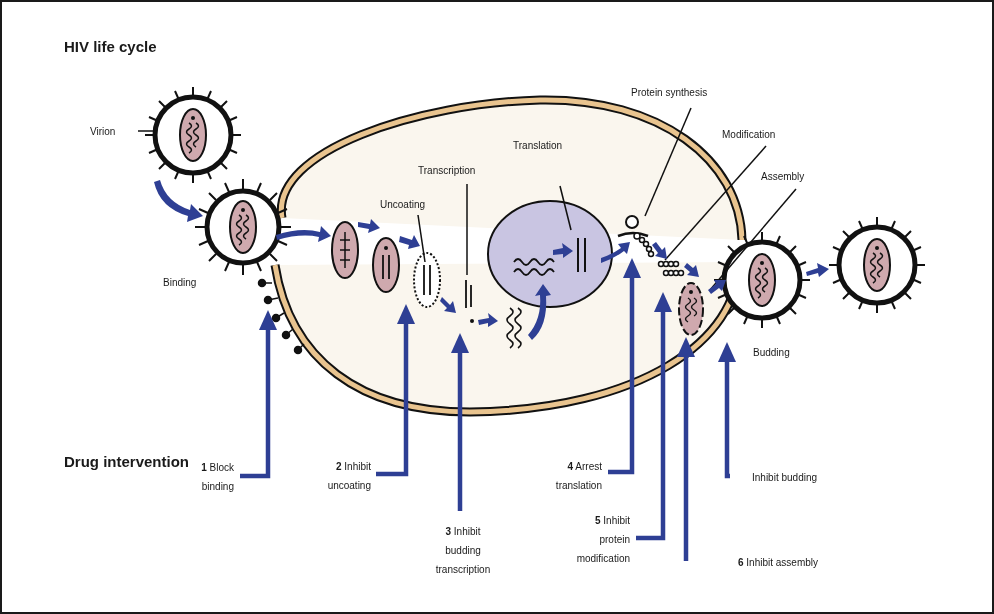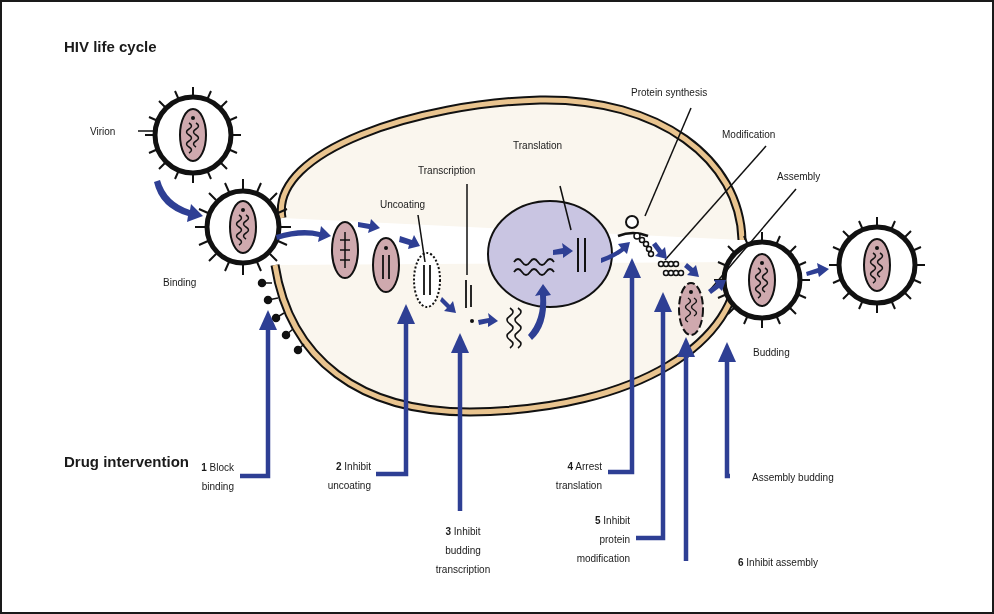--- a/index.html
+++ b/index.html
@@ -170,21 +170,21 @@
 <div class="lbl title" style="left:64px;top:37px;">HIV life cycle</div>
 <div class="lbl title" style="left:64px;top:408px;margin-top:44px;">Drug intervention</div>
 
 <div class="lbl" style="left:90px;top:122px;">Virion</div>
 <div class="lbl" style="left:163px;top:273px;">Binding</div>
 <div class="lbl" style="left:380px;top:195px;">Uncoating</div>
 <div class="lbl" style="left:418px;top:161px;">Transcription</div>
 <div class="lbl" style="left:513px;top:136px;">Translation</div>
 <div class="lbl" style="left:631px;top:83px;">Protein synthesis</div>
 <div class="lbl" style="left:722px;top:125px;">Modification</div>
-<div class="lbl" style="left:761px;top:167px;margin-left:16px;">Assembly</div>
+<div class="lbl" style="left:761px;top:167px;">Assembly</div>
 <div class="lbl" style="left:753px;top:343px;">Budding</div>
 
 <div class="lbl r" style="left:150px;top:458px;width:84px;text-align:right;">
   <span class="num">1</span>
   <span>Block</span><br>
   <span>binding</span>
 </div>
 <div class="lbl r" style="left:280px;top:457px;width:91px;">
   <span class="num">2</span>
   <span>Inhibit</span><br>
@@ -205,14 +205,14 @@
   <span class="num">5</span>
   <span>Inhibit</span><br>
   <span>protein</span><br>
   <span>modification</span>
 </div>
 <div class="lbl" style="left:738px;top:553px;">
   <span class="num">6</span>
   <span>Inhibit assembly</span>
 </div>
 <div class="lbl" style="left:752px;top:468px;">
-  <span>Assembly budding</span>
+  <span>Inhibit budding</span>
 </div>
 
 </body></html>

